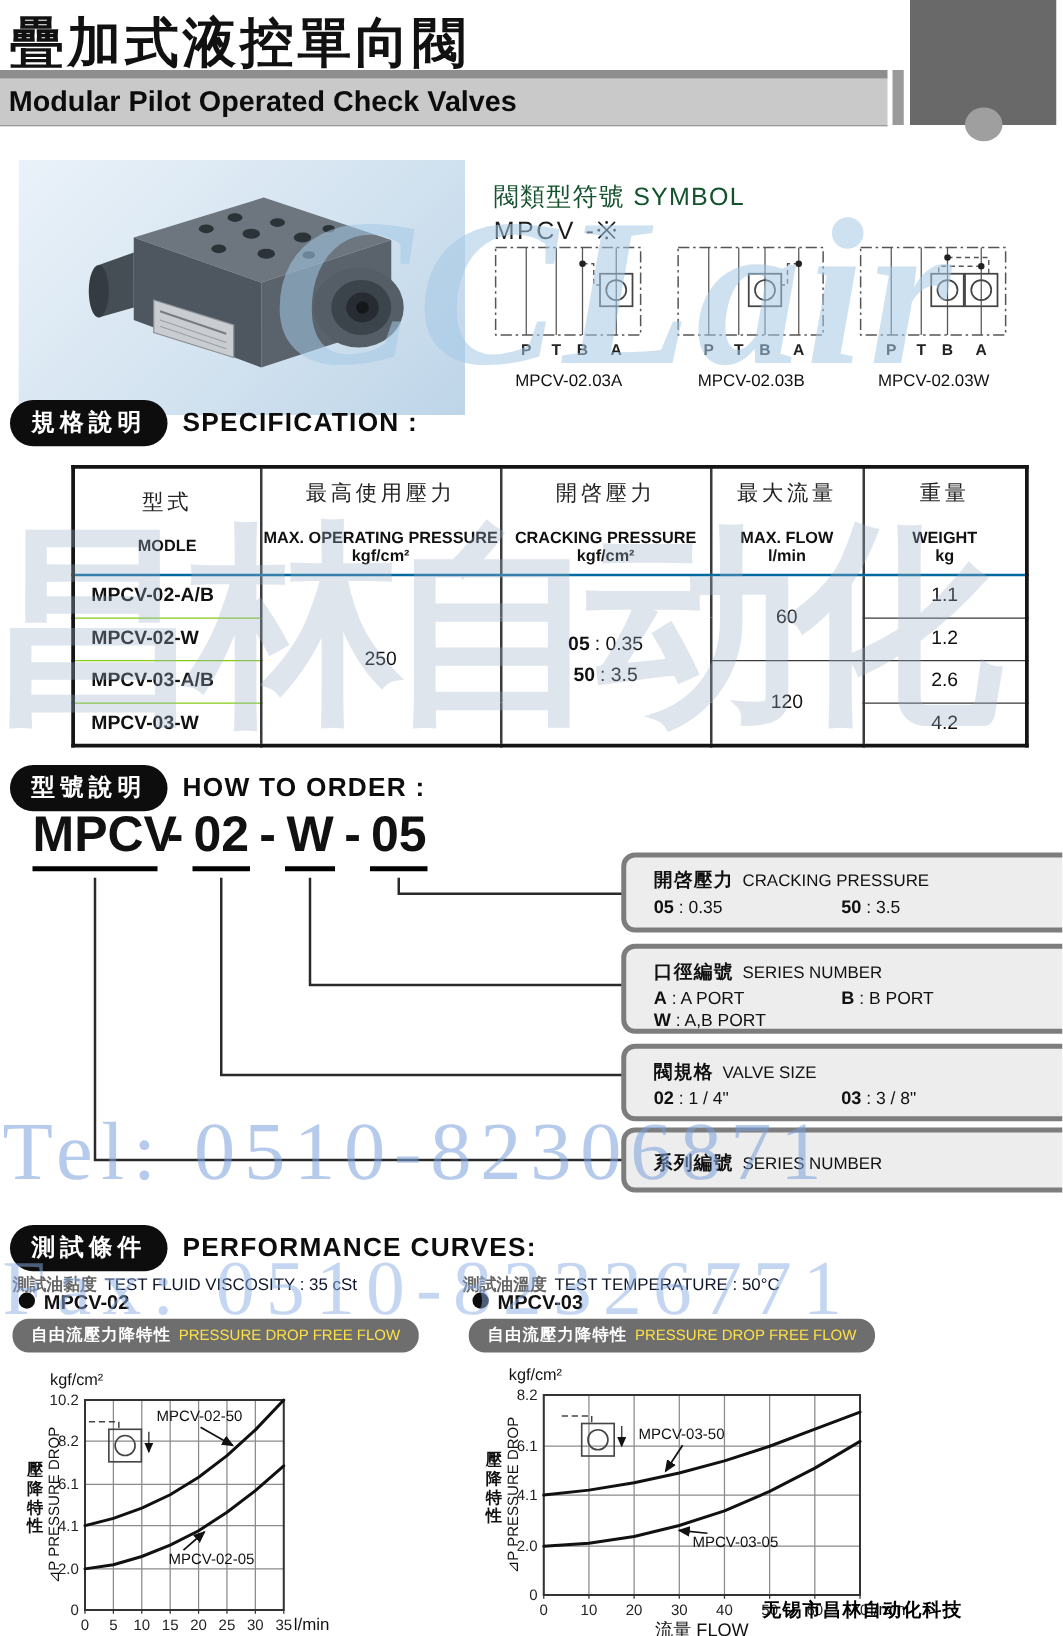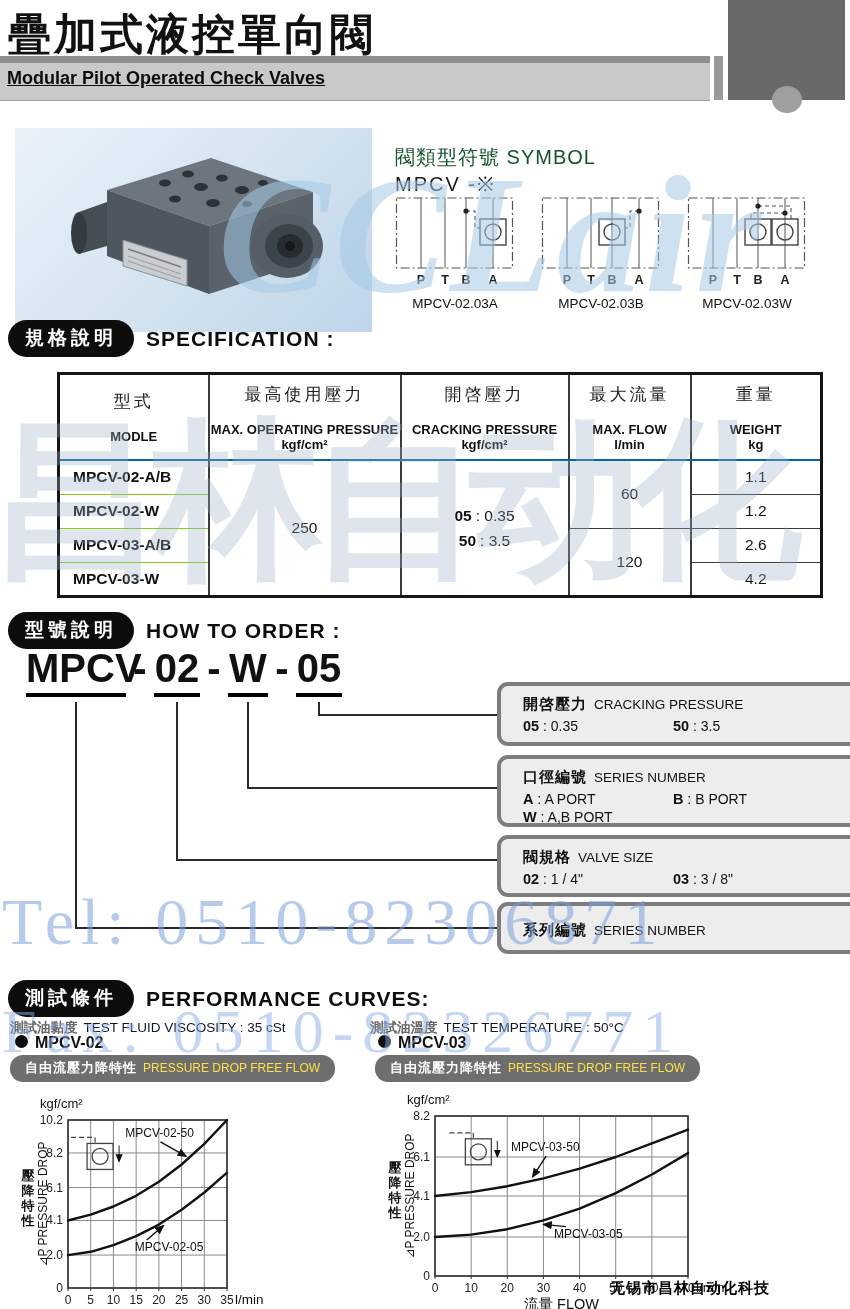--- a/index.html
+++ b/index.html
@@ -3,21 +3,21 @@
 <meta charset="utf-8">
 <style>
   html,body{margin:0;padding:0;background:#fff;}
   .page{position:relative;width:850px;height:1309px;background:#fff;overflow:hidden;
         font-family:"Liberation Sans",sans-serif;color:#111;}
   .abs{position:absolute;}
   
   .title-zh{left:8px;top:6px;font-size:43px;font-weight:bold;letter-spacing:3px;}
   .bar-dark{left:0;top:56px;width:710px;height:7px;background:#8e8e8e;}
   .bar-light{left:0;top:63px;width:710px;height:37px;background:#c9c9c9;border-bottom:1px solid #9c9c9c;}
-  .title-en{padding:5px 0 0 7px;font-size:18px;font-weight:bold;color:#0c0c0c;text-decoration:underline;}
+  .title-en{padding:5px 0 0 7px;font-size:23px;font-weight:bold;color:#0c0c0c;}
   .corner-strip{left:714px;top:56px;width:9px;height:44px;background:#9a9a9a;}
   .corner-box{left:728px;top:0;width:117px;height:100px;background:#696969;}
   .corner-box::after{content:"";position:absolute;left:44px;bottom:-13px;width:30px;height:27px;
         border-radius:50%;background:#9f9f9f;}
   
   .photo-panel{left:15px;top:128px;width:357px;height:204px;
         background:linear-gradient(135deg,#eaf2f9 0%,#d3e3f0 55%,#bed5e8 100%);}
   
   .sym-head{left:395px;top:144px;font-size:20px;letter-spacing:1px;color:#14532d;}
   .sym-sub{left:395px;top:170px;font-size:20px;letter-spacing:2px;color:#1a1a1a;}

